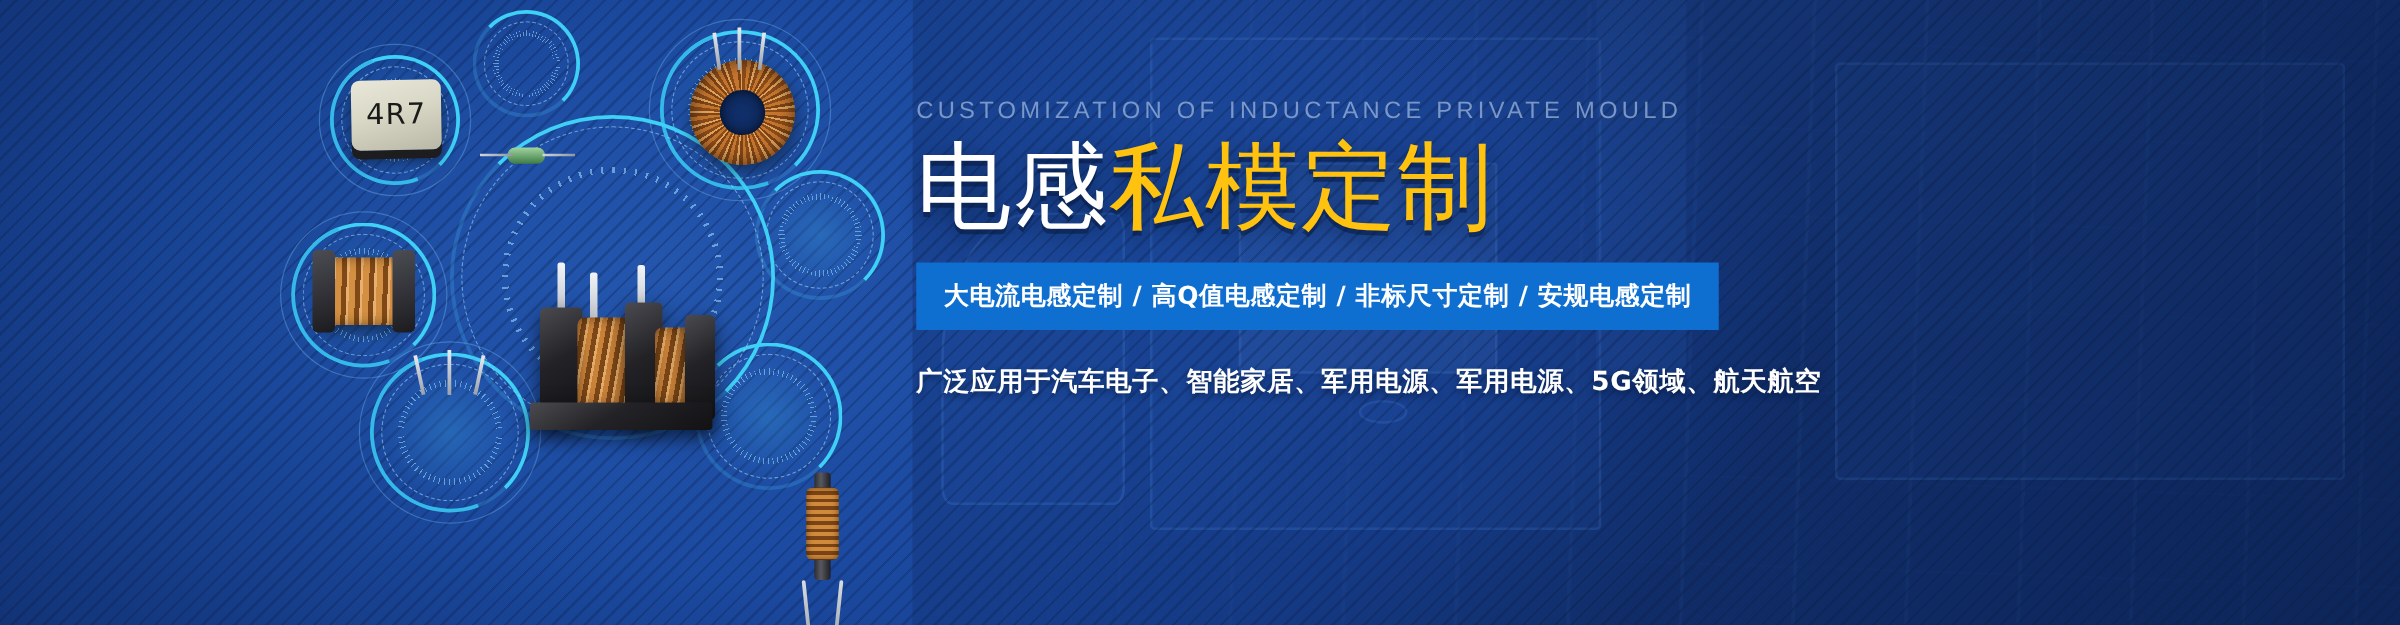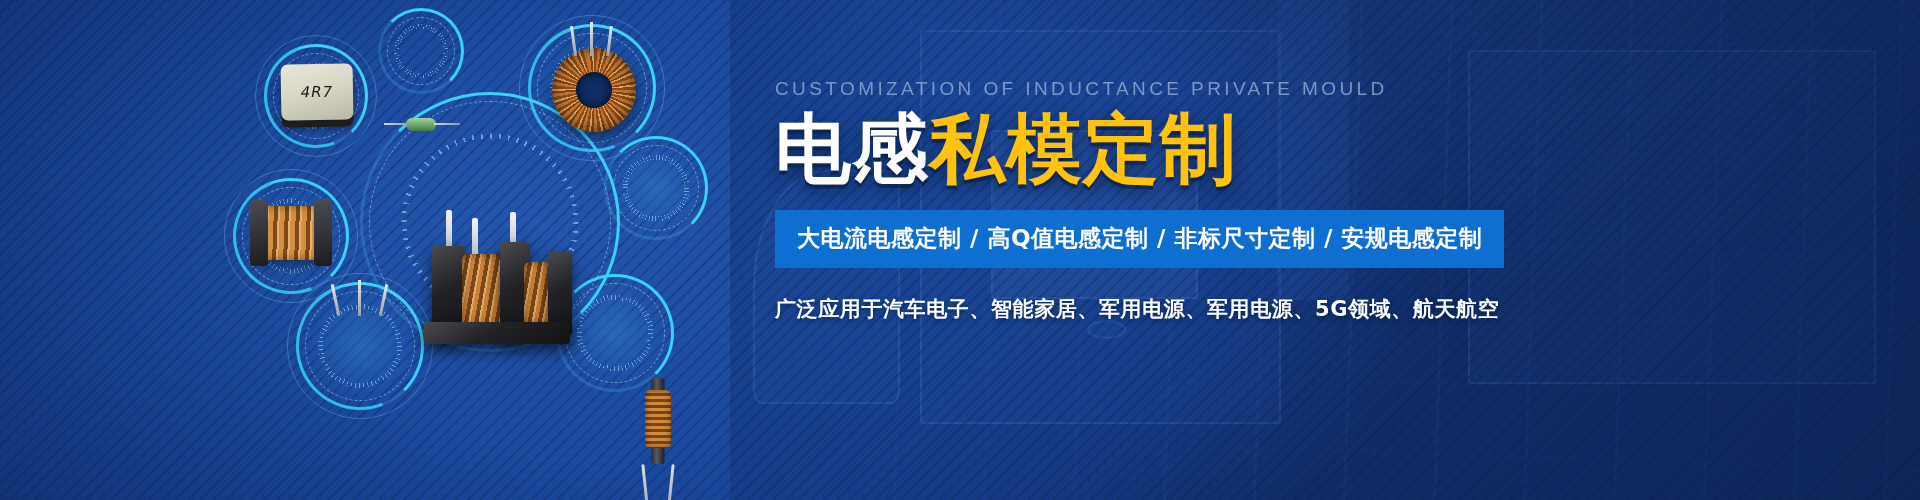--- a/index.html
+++ b/index.html
@@ -94,21 +94,21 @@
   
   .smd{
     width:72px;height:56px;border-radius:7px;
     background:linear-gradient(165deg,#e9e7d8 0%,#d9d7c6 45%,#b9b7a6 100%);
     box-shadow:0 7px 0 #1d1d1f, 0 9px 10px rgba(0,0,0,.45);
     display:flex;align-items:center;justify-content:center;
     transform:rotate(-1deg);
   }
   .smd b{
     font-family:"DejaVu Sans",sans-serif;
-    font-size:15px;color:#1a1a18;letter-spacing:1px;font-weight:400;font-style:italic;
+    font-size:23px;color:#1a1a18;letter-spacing:1px;font-weight:400;
   }
 
   
   .toroid{
     border-radius:50%;
     background:
       repeating-conic-gradient(from 0deg,
         #c4762f 0deg 5deg, #7e4416 5deg 9deg, #e0a35d 9deg 12deg, #8c4c19 12deg 17deg);
     box-shadow:inset 0 0 14px rgba(0,0,0,.55), 0 6px 14px rgba(0,0,0,.45);
     position:relative;
@@ -163,52 +163,52 @@
     position:absolute;left:22px;top:0;width:30px;height:13px;border-radius:6px;
     background:linear-gradient(180deg,#9fd4a0,#3f7c46);
   }
   .axial .w{
     position:absolute;top:5px;height:2px;width:26px;
     background:linear-gradient(90deg,#cfd6de,#8f97a1);
   }
 
   
   .content{
-    position:absolute;left:775px;top:78px;width:1120px;
+    position:absolute;left:733px;top:78px;width:1120px;
   }
   .eyebrow{
     font-size:19px;letter-spacing:3.4px;
     color:rgba(180,205,238,.62);
     font-weight:400;white-space:nowrap;
     font-family:"Liberation Sans",sans-serif;
   }
   .headline{
     margin-top:11px;
-    font-size:76px;line-height:1;font-weight:700;
+    font-size:76px;line-height:1;font-weight:400;
     white-space:nowrap;
     font-family:"DejaVu Sans","Liberation Sans",sans-serif;
     letter-spacing:1px;
   }
   .headline .w1{
     color:#ffffff;
     text-shadow:0 4px 0 rgba(7,26,64,.55), 0 6px 16px rgba(3,16,44,.55);
   }
   .headline .w2{
     color:#ffc20e;
     text-shadow:0 4px 0 rgba(7,26,64,.55), 0 6px 16px rgba(3,16,44,.55);
   }
   .pillbar{
     margin-top:23px;
     display:inline-block;
     background:#0f6fd0;
     padding:13px 22px 14px 22px;
     white-space:nowrap;
   }
   .pillbar .txt{
-    color:#ffffff;font-size:23px;font-weight:700;letter-spacing:.5px;
+    color:#ffffff;font-size:20px;font-weight:700;letter-spacing:.5px;
     font-family:"DejaVu Sans","Liberation Sans",sans-serif;
   }
   .subline{
     margin-top:27px;
     color:#ffffff;font-size:21px;font-weight:700;letter-spacing:.6px;
     white-space:nowrap;
     font-family:"DejaVu Sans","Liberation Sans",sans-serif;
     text-shadow:0 2px 5px rgba(5,20,52,.6);
   }
 </style>

